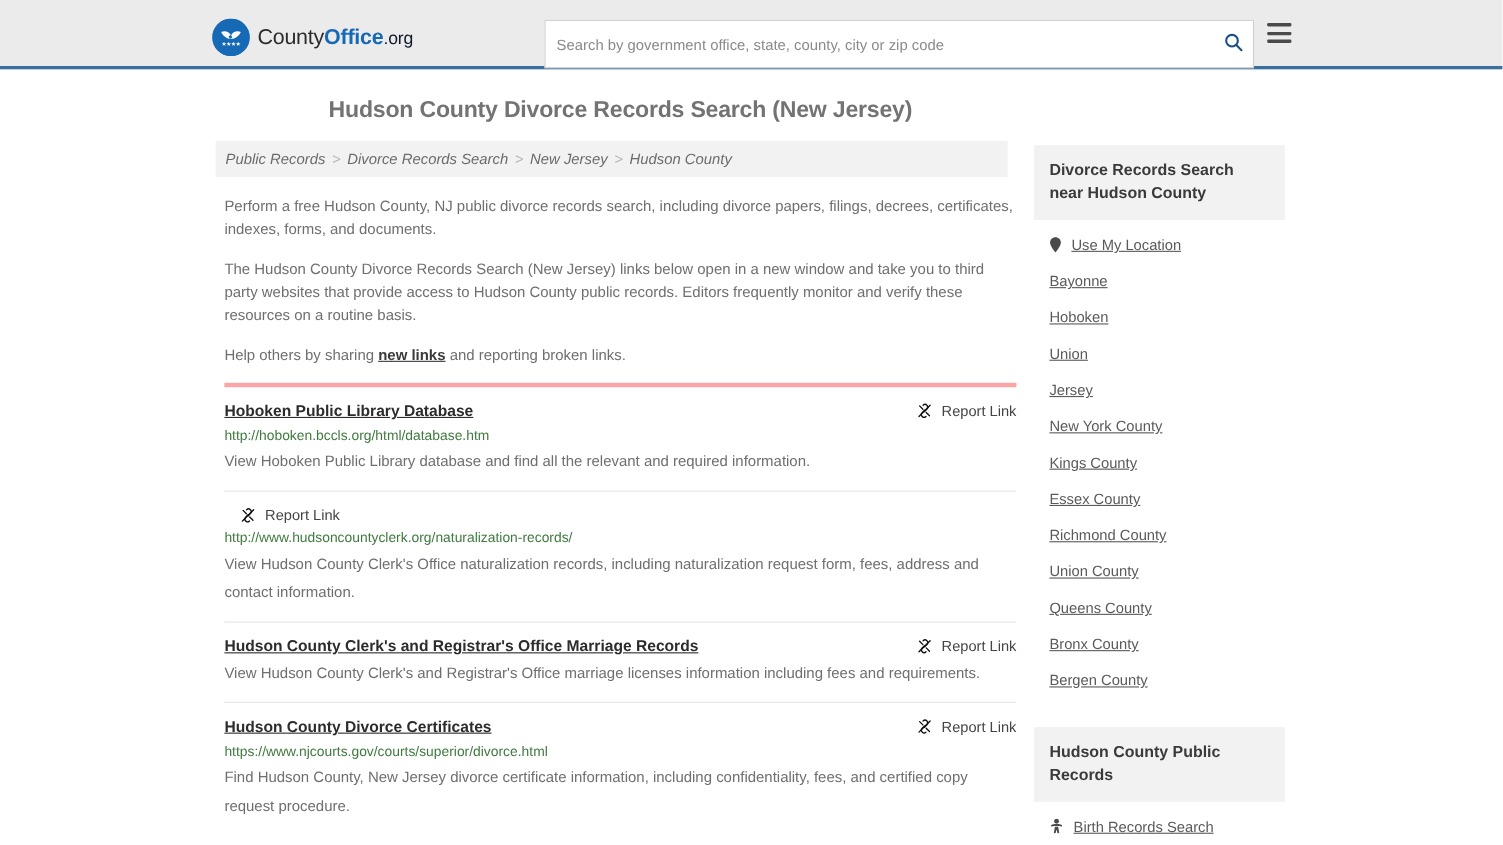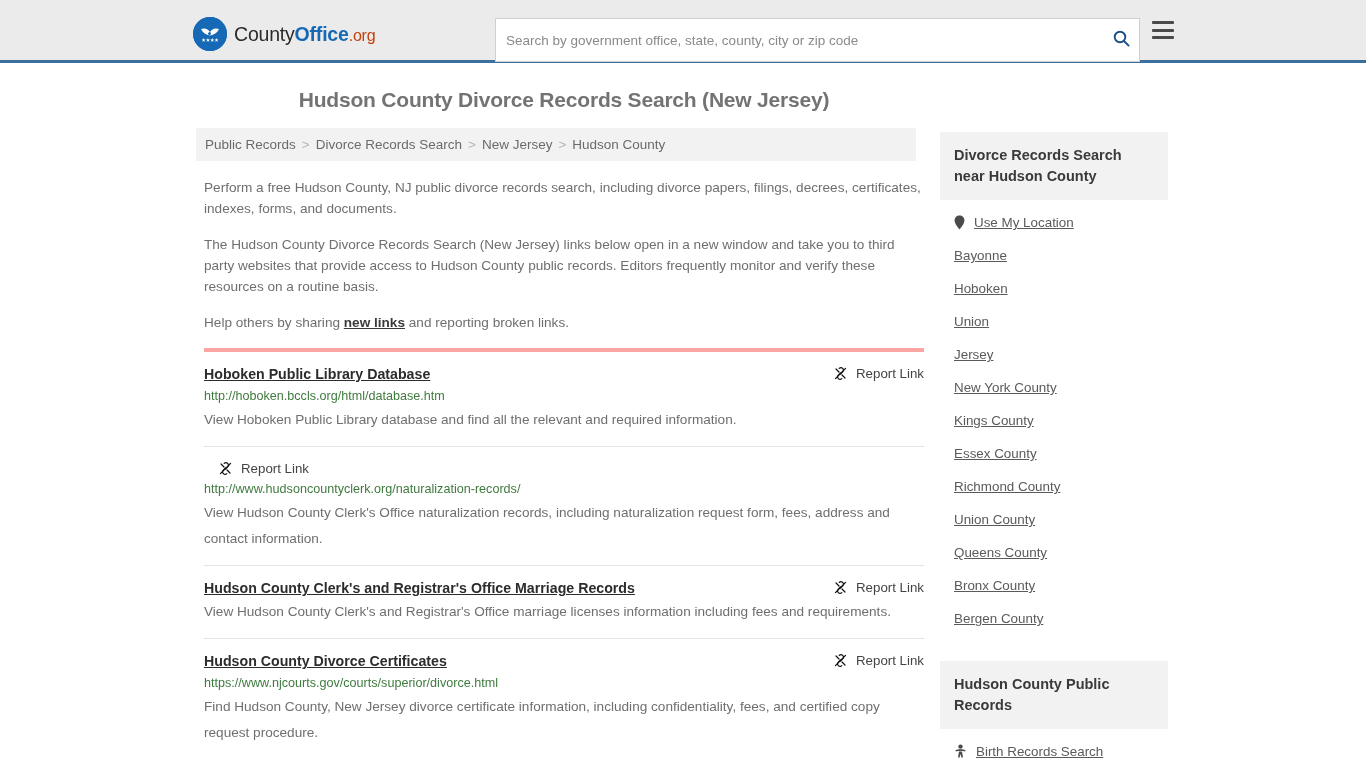--- a/index.html
+++ b/index.html
@@ -27,21 +27,21 @@
   .brand-mark {
     width: 34px; height: 34px; border-radius: 50%;
     background: #1669b5;
     display: block; position: relative; flex: none;
   }
   .brand-text {
     font-size: 19.5px; color: #2b2b2b; letter-spacing: -0.2px;
     white-space: nowrap;
   }
   .brand-text .b-bold { color: #1669b5; font-weight: bold; }
-  .brand-text .b-tld { font-size: 16px; color: #c2410c; margin-top: 16px; }
+  .brand-text .b-tld { font-size: 16px; color: #0f172a; margin-top: 16px; }
 
   .search-wrap {
     position: absolute; left: 495px; top: 18px;
     width: 645px; height: 44px;
     background: #fff; border: 1px solid #cfcfcf;
     display: flex; align-items: center;
   }
   .search-input {
     flex: 1; height: 100%; border: none; outline: none;
     padding: 0 10px; font-size: 13.5px; color: #333;
@@ -71,21 +71,21 @@
 
   .page-title {
     font-size: 21px; font-weight: bold; color: #737373;
     margin: 0 0 16px 0; letter-spacing: -0.2px; text-align: center;
   }
 
   .breadcrumb {
     background: #f2f2f2;
     width: 720px; height: 33px; margin-left: -8px;
     display: flex; align-items: center; padding-left: 9px;
-    font-size: 13.5px; color: #6b6b6b;
+    font-size: 13.5px; color: #6b6b6b; font-style: italic;
   }
   .breadcrumb a { color: #6b6b6b; text-decoration: none; }
   .breadcrumb .sep { margin: 0 6px; color: #b5b5b5; }
 
   .intro { margin-top: 16px; }
   .intro p {
     font-size: 13.6px; line-height: 21px; color: #6f6f6f;
     margin: 0 0 15px 0;
   }
   .intro p a { color: #3a3a3a; text-decoration: underline; font-weight: bold; }

